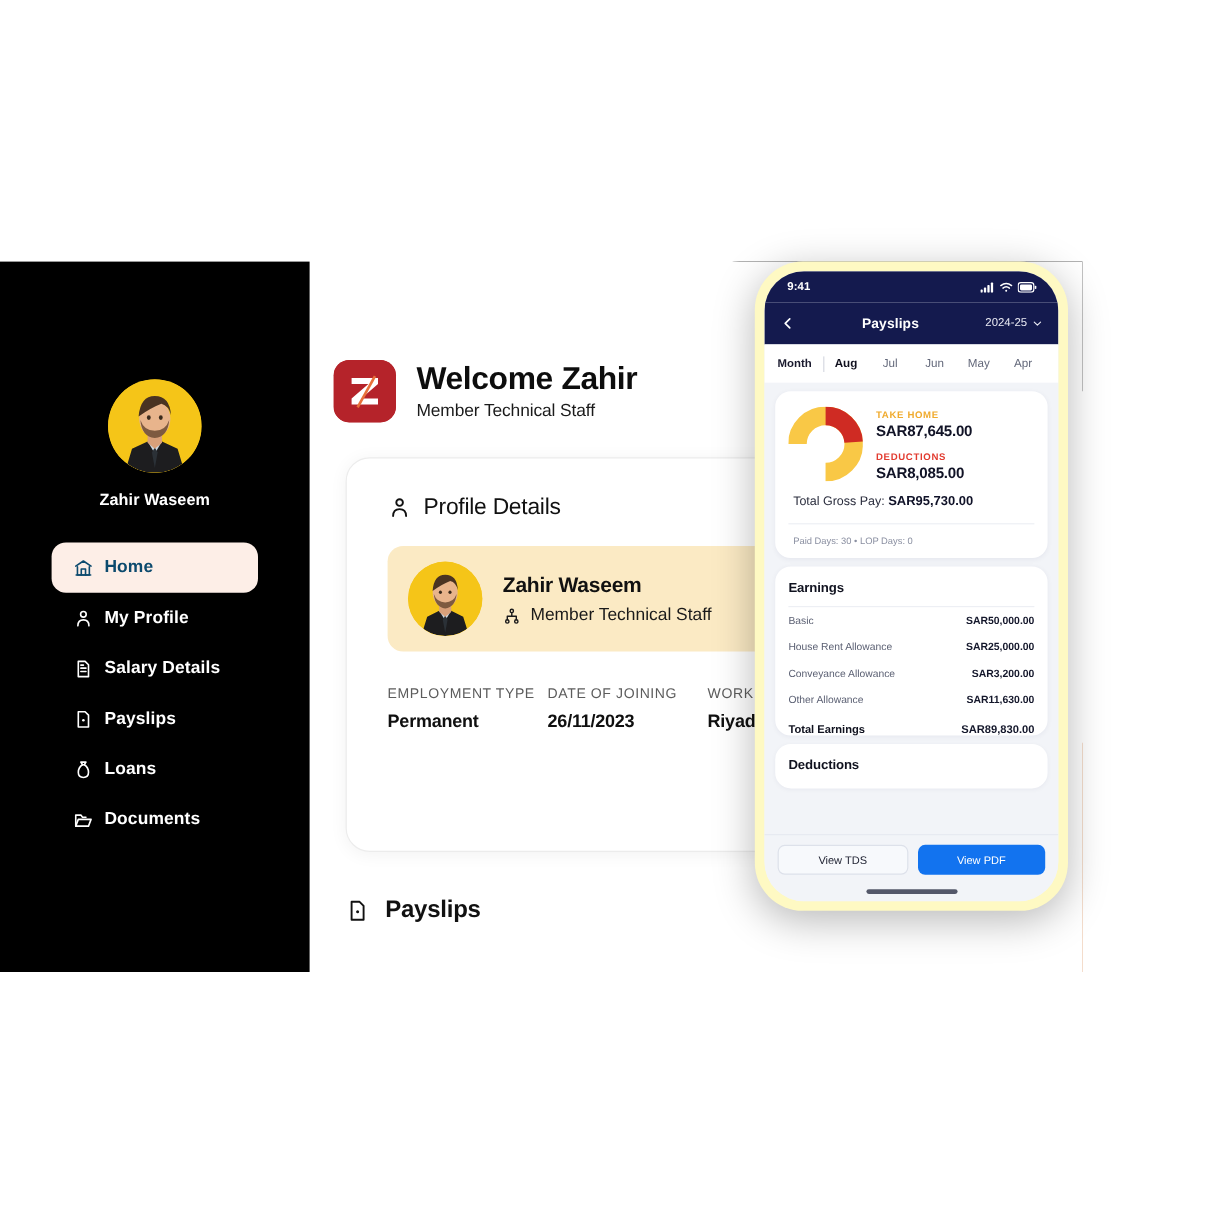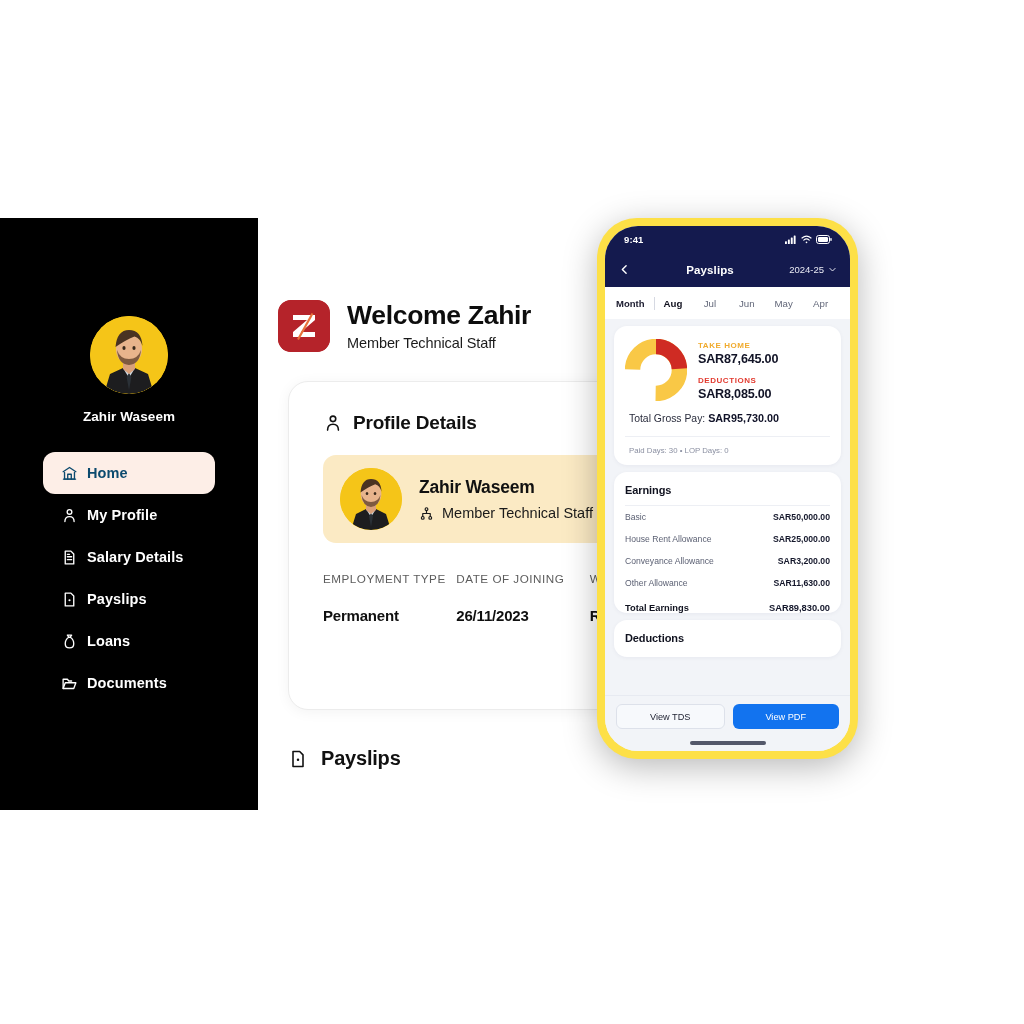--- a/index.html
+++ b/index.html
@@ -77,21 +77,21 @@
   }
 
   
   .card{
     position:absolute; left:30px; top:163px; width:470px; height:329px;
     background:#ffffff; border:1px solid #ececec; border-radius:20px;
     box-shadow:0 2px 14px rgba(0,0,0,.05);
   }
   .card-head{
     display:flex; align-items:center; gap:10px;
-    margin:30px 0 0 34px; font-size:19px; font-weight:bold; color:#111111;
+    margin:30px 0 0 34px; font-size:19px; font-weight:normal; color:#111111;
     letter-spacing:-.2px;
   }
   .profile-banner{
     margin:21px 0 0 34px; width:410px; height:88px;
     background:#fbeac4; border-radius:13px;
     display:flex; align-items:center; padding-left:17px; gap:17px;
   }
   .avatar-sm{
     width:62px; height:62px; border-radius:50%; overflow:hidden;
     background:#f5c518; position:relative; flex:0 0 62px;
@@ -103,33 +103,33 @@
   }
   .fields{
     margin:29px 0 0 34px; width:400px;
     display:grid; grid-template-columns:1fr 1fr 1fr; row-gap:22px;
   }
   .f-label{
     font-size:11.7px; color:#5c5c5c; letter-spacing:.5px;
     text-transform:uppercase;
   }
   .f-value{
-    font-size:15px; font-weight:bold; color:#101010; margin-top:22px;
+    font-size:15px; font-weight:bold; color:#101010; margin-top:8px;
     letter-spacing:-.2px;
   }
   .payslips-row{
     position:absolute; left:30px; top:529px;
     display:flex; align-items:center; gap:13px;
     font-size:20px; font-weight:bold; color:#111111; letter-spacing:-.2px;
   }
 
   
   .phone{
-    position:absolute; left:597px; top:218px; width:261px; height:541px;
-    background:#fde047; border-radius:40px; z-index:8;
+    position:absolute; left:629px; top:218px; width:261px; height:541px;
+    background:#fef9c3; border-radius:40px; z-index:8;
     box-shadow:0 8px 34px rgba(0,0,0,.28);
     padding:8px;
   }
   .screen{
     width:100%; height:100%; background:#f2f4f8; border-radius:33px;
     overflow:hidden; position:relative;
     display:flex; flex-direction:column;
   }
   .statusbar{
     background:#141a4e; height:26px; flex:0 0 26px;

